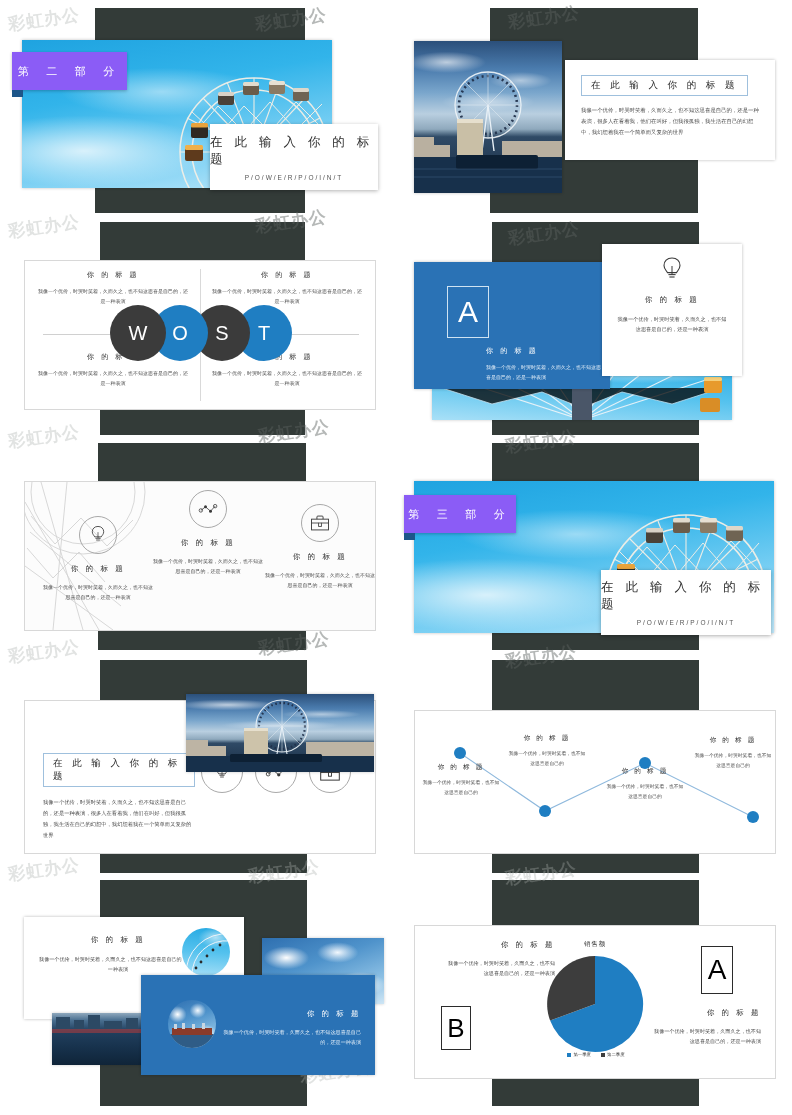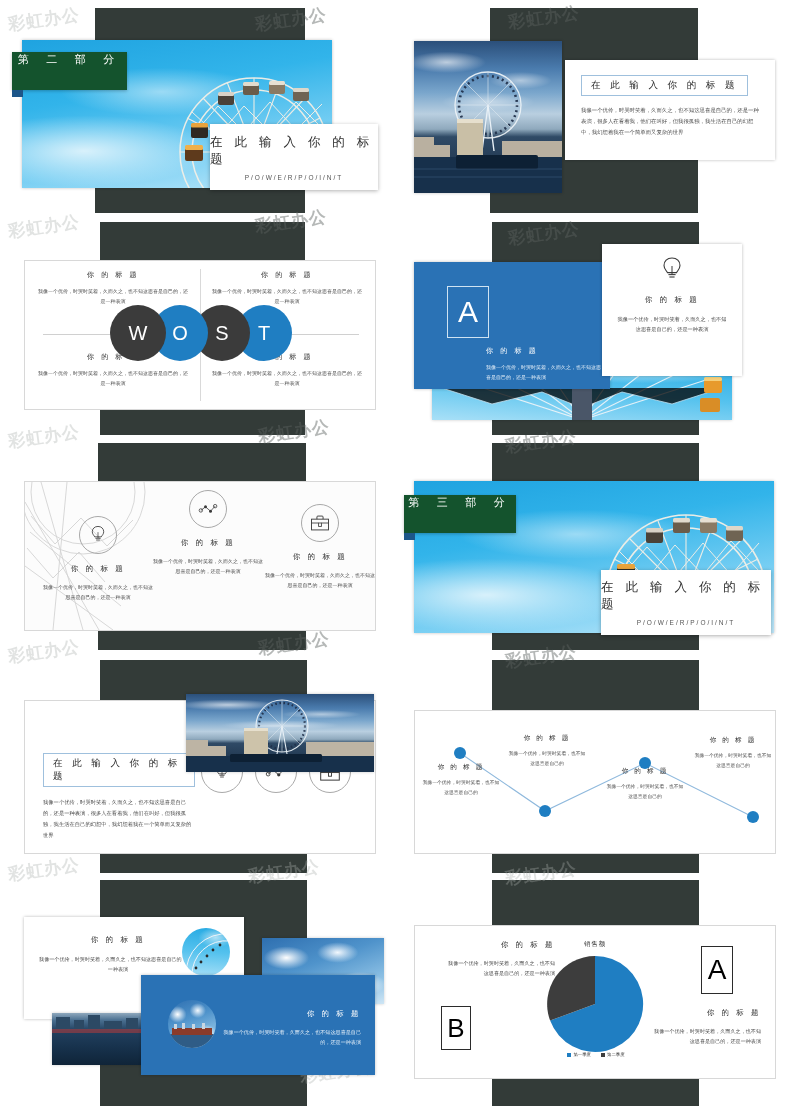--- a/index.html
+++ b/index.html
@@ -75,22 +75,22 @@
     letter-spacing:4px;color:#2f2f2f;
   }
   .body-cn{
     font-family:"DejaVu Sans","Liberation Sans",sans-serif;
     color:#4a4a4a;line-height:1.85;
   }
   .sub-en{letter-spacing:2px;color:#555;}
 
   
   .chapter{
-    position:absolute;background:#14532d;color:#fff;
-    display:flex;align-items:flex-start;justify-content:center;
+    position:absolute;background:#8b5cf6;color:#fff;
+    display:flex;align-items:center;justify-content:center;
     letter-spacing:7px;font-size:11px;
     font-family:"DejaVu Sans","Liberation Sans",sans-serif;
     box-shadow:0 1px 3px rgba(0,0,0,.25);
   }
   .chapter .fold{
     position:absolute;left:0;bottom:-7px;width:11px;height:7px;
     background:#1d5689;
   }
 
   

